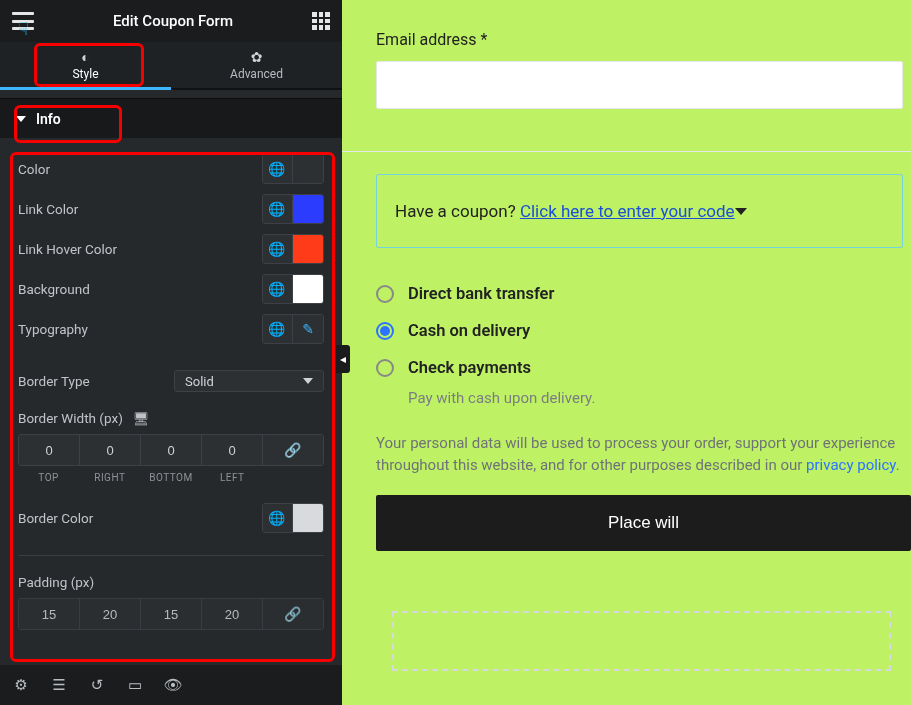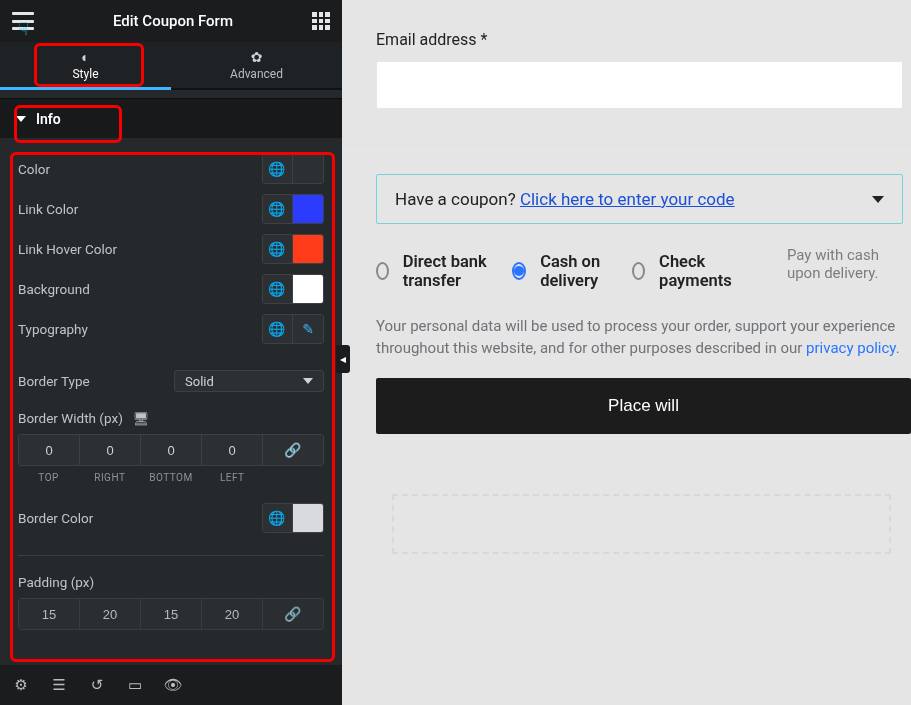--- a/index.html
+++ b/index.html
@@ -61,32 +61,32 @@
   .footer-icon { color:#b8bcc0; font-size:15px; cursor:pointer; width:22px; text-align:center; }
   .update-wrap { margin-left:auto; display:flex; }
   .update-btn { background:#26b22e; color:#fff; border:none; height:30px; padding: 0 18px; font-size:12px; font-weight:700; letter-spacing:0.5px; cursor:pointer; border-radius:3px 0 0 3px; }
   .update-drop { background:#26b22e; color:#fff; border:none; height:30px; width:26px; border-left:1px solid #1f9126; cursor:pointer; border-radius:0 3px 3px 0; display:flex; align-items:center; justify-content:center; }
   .update-drop .ut { width:0;height:0;border-left:4px solid transparent;border-right:4px solid transparent;border-bottom:5px solid #fff; }
   
   
   .collapse-arrow { position:absolute; left:336px; top:345px; width:14px; height:28px; background:#1a1c1e; display:flex; align-items:center; justify-content:center; color:#fff; font-size:12px; cursor:pointer; z-index:3; border-radius:0 3px 3px 0;}
   
   
-  .main { flex:1; background:#e5e5e5; padding: 0 0 0 34px; position:relative; overflow:hidden; }
+  .main { flex:1; background:#bef264; padding: 0 0 0 34px; position:relative; overflow:hidden; }
   .email-block { padding-top: 30px; padding-right: 8px; }
   .email-label { font-size:16px; color:#222; margin-bottom: 12px; }
   .email-input { width:100%; height:48px; border:1px solid #e3e6ea; border-radius:2px; background:#fff; }
   .hr { height:1px; background:#e5e8ec; margin-top:42px; margin-right:0; margin-left:-34px; }
   
-  .coupon-box { margin-top:22px; margin-right:8px; border:1px solid #74d4de; padding: 14px 18px; display:flex; align-items:center; justify-content:space-between; border-radius:2px; cursor:pointer; }
+  .coupon-box { margin-top:22px; margin-right:8px; border:1px solid #74d4de; padding: 26px 18px; display:flex; align-items:center; border-radius:2px; cursor:pointer; }
   .coupon-text { font-size:17px; color:#222; }
   .coupon-text a { color:#1a4fd6; text-decoration:underline; }
   .coupon-chev { width:0;height:0;border-left:6px solid transparent;border-right:6px solid transparent;border-top:7px solid #222; }
   
-  .pay-list { margin-top:28px; display:flex; flex-direction:row; gap:18px; }
+  .pay-list { margin-top:36px; display:flex; flex-direction:column; gap:18px; }
   .pay-item { display:flex; align-items:center; gap:14px; cursor:pointer; }
   .radio { width:18px; height:18px; border:2px solid #888; border-radius:50%; display:flex; align-items:center; justify-content:center; }
   .pay-item.selected .radio { border-color:#2a74ff; }
   .pay-item.selected .radio::after { content:""; width:10px; height:10px; background:#2a74ff; border-radius:50%; }
   .pay-label { font-size:16.5px; font-weight:600; color:#222; }
   .pay-desc { font-size:15px; color:#7a7e83; margin-left:32px; margin-top:-6px; }
   
   .privacy { font-size:15px; color:#6f7378; margin-top:26px; line-height:1.45; padding-right:10px; }
   .privacy a { color:#2a74ff; text-decoration:none; }
   

